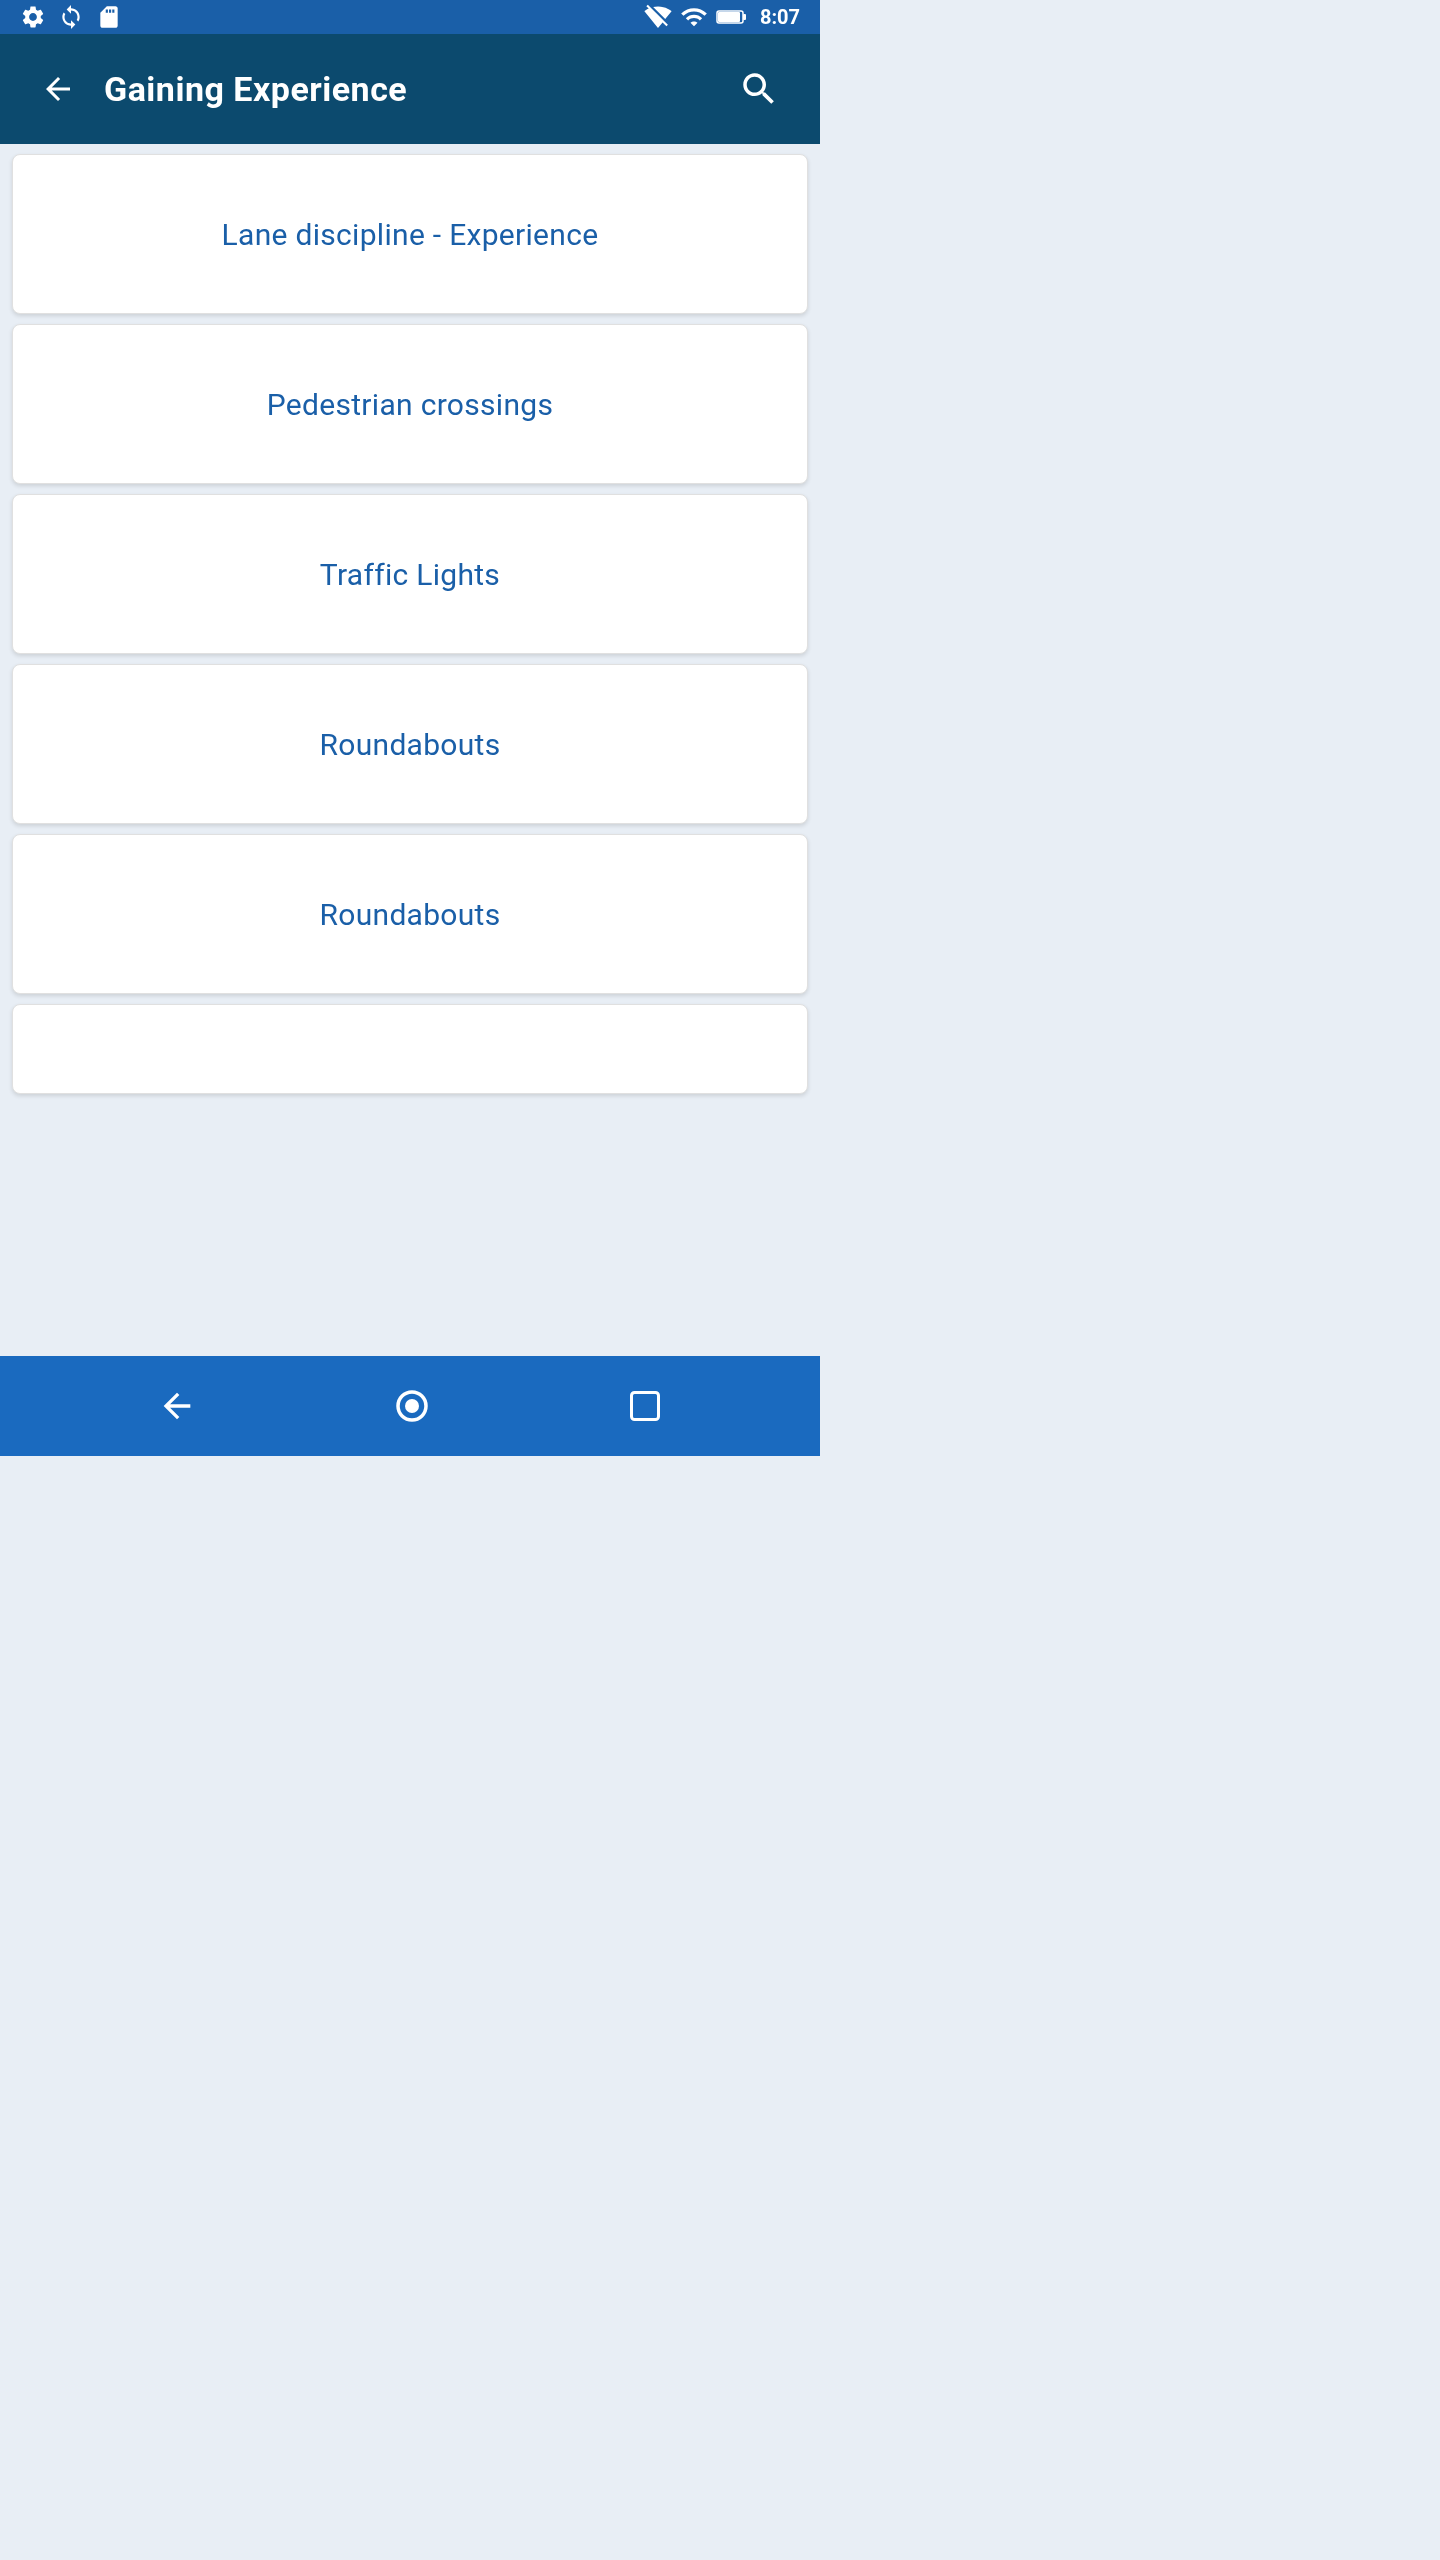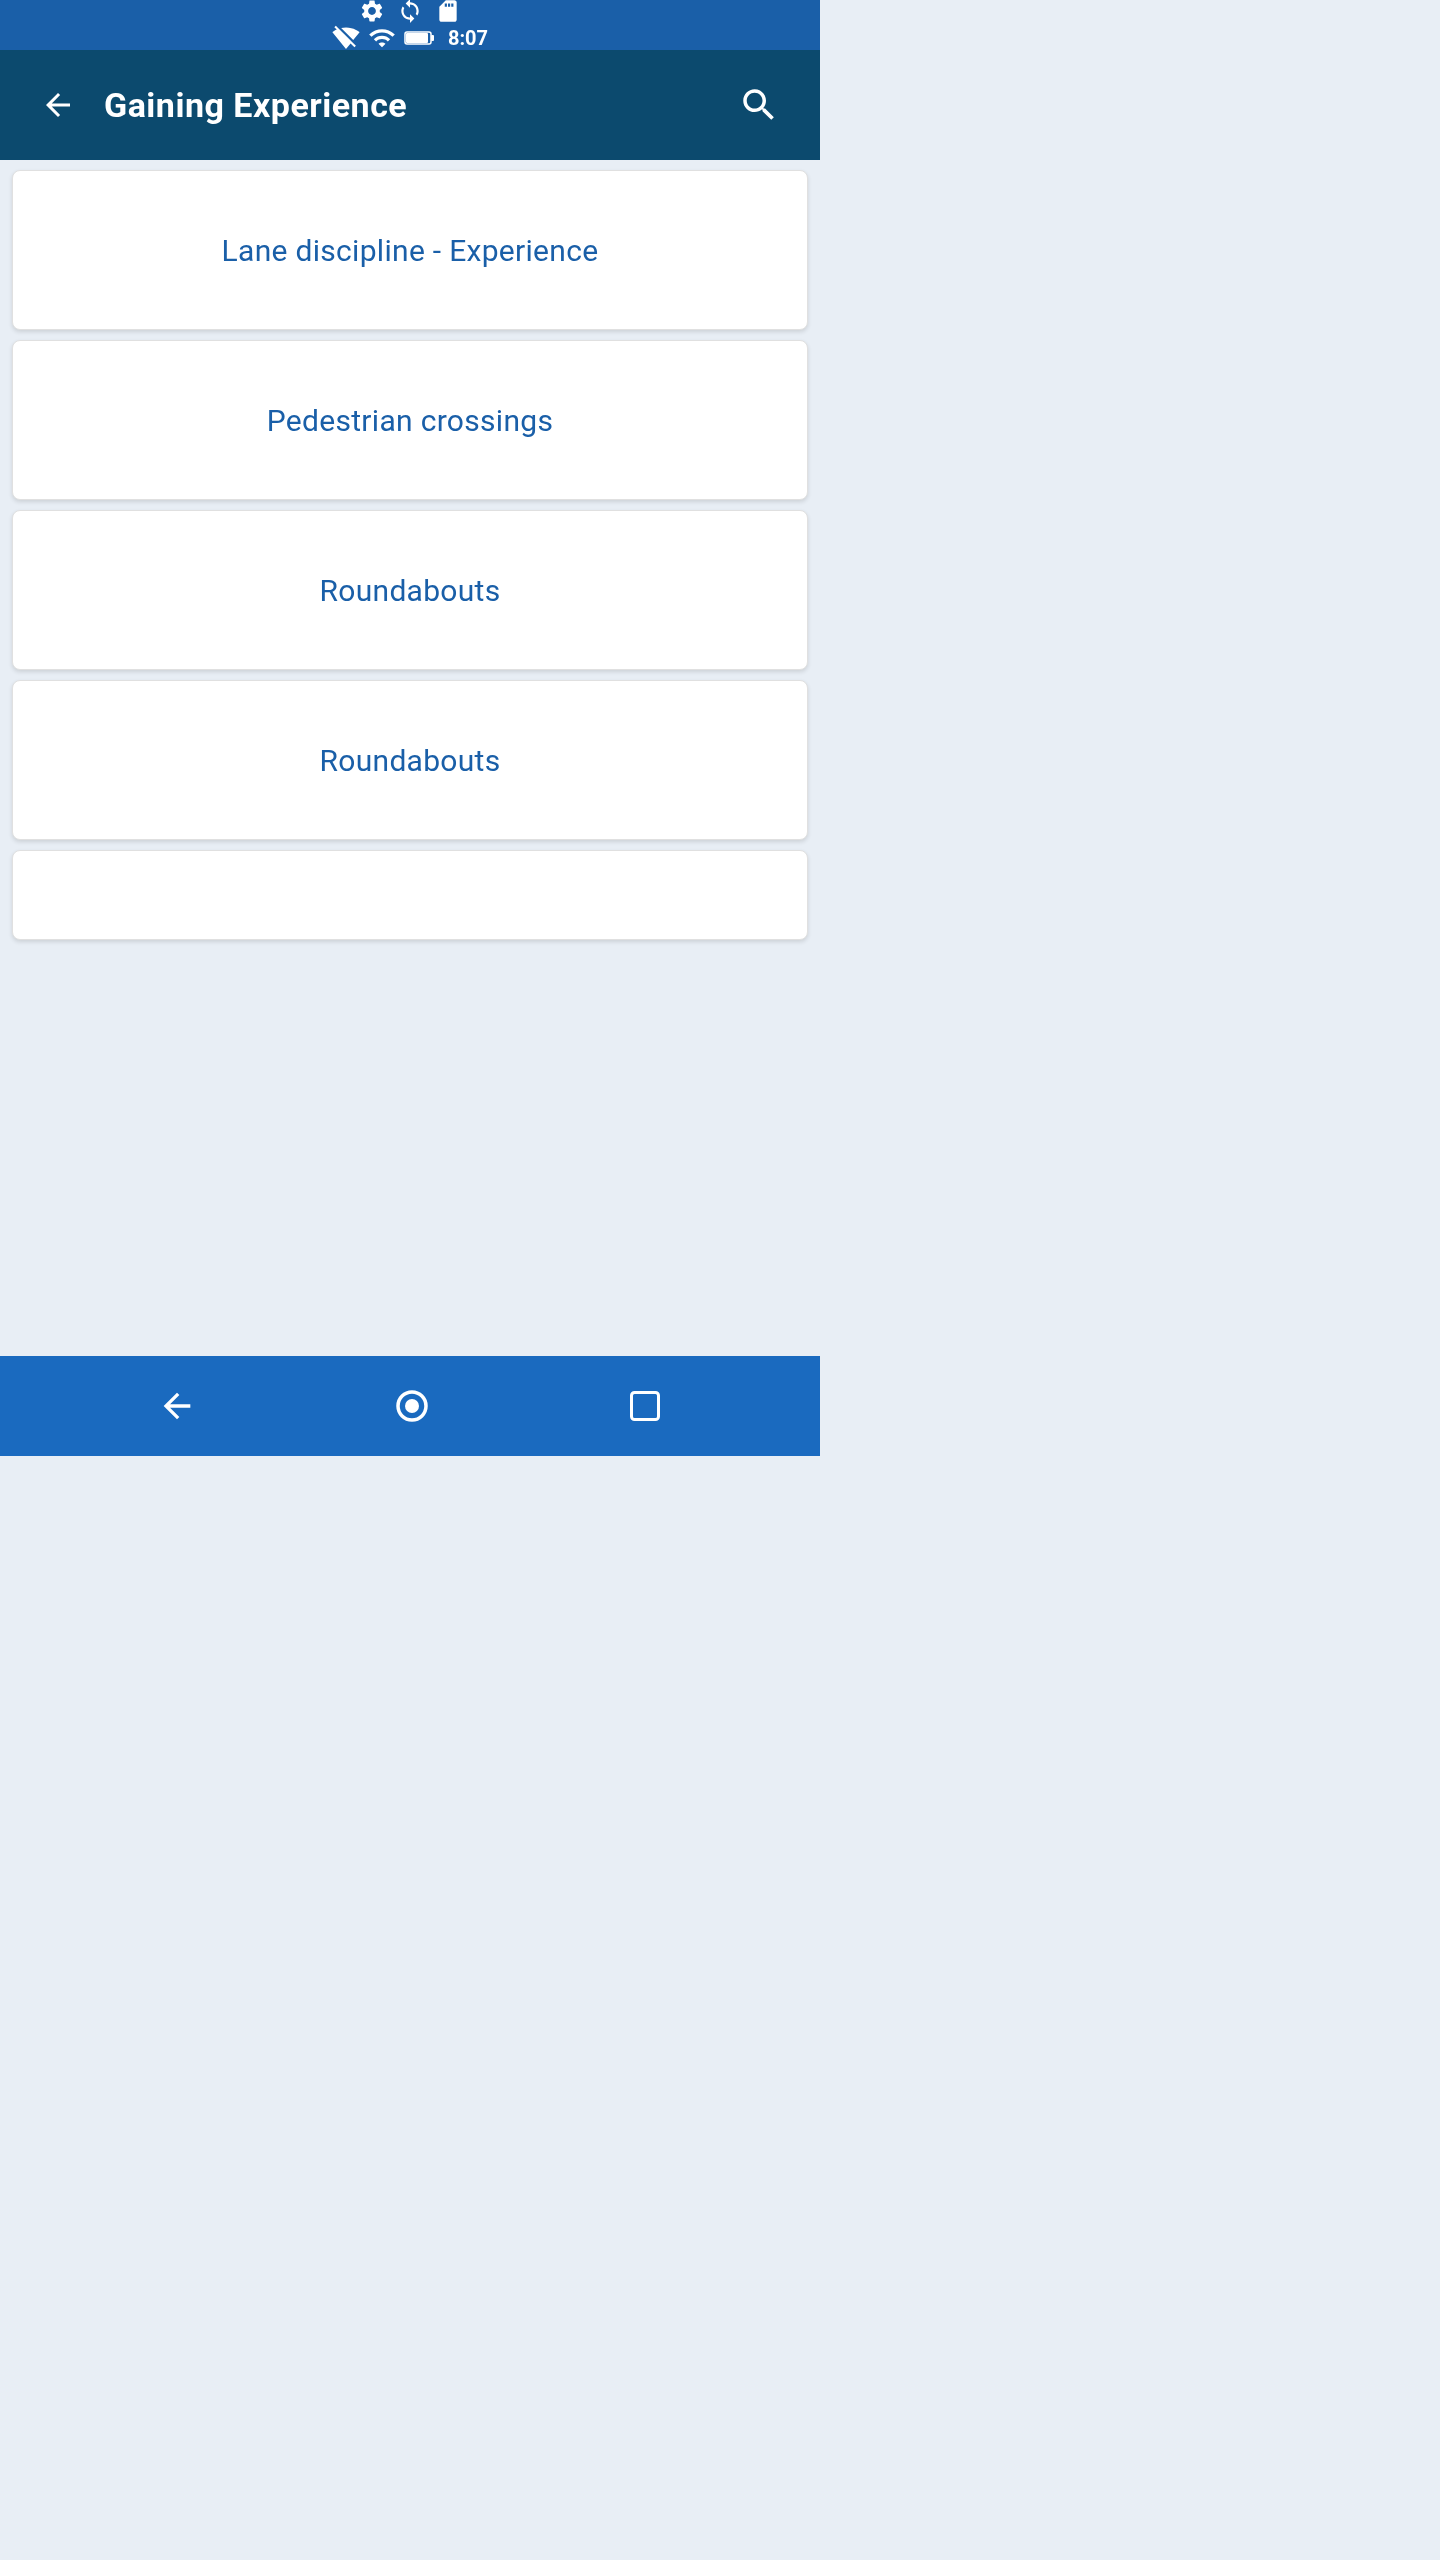--- a/index.html
+++ b/index.html
@@ -14,26 +14,25 @@
       min-height: 1456px;
       background-color: #e8eef5;
       font-family: 'Roboto', Arial, sans-serif;
       display: flex;
       flex-direction: column;
     }
 
     
     .status-bar {
       background-color: #1a5fa8;
-      height: 50px;
-      display: flex;
-      align-items: center;
-      justify-content: center;
+      height: 34px;
+      display: flex;
+      align-items: center;
+      justify-content: space-between;
       padding: 0 20px;
-      flex-direction: column;
     }
 
     .status-bar-left {
       display: flex;
       align-items: center;
       gap: 12px;
     }
 
     .status-bar-right {
       display: flex;
@@ -210,20 +209,23 @@
 </div>
 
 <div class="content">
 
   <div class="menu-item" id="item-1">
     <span class="menu-item-label">Lane discipline - Experience</span>
   </div>
   <div class="menu-item" id="item-2">
     <span class="menu-item-label">Pedestrian crossings</span>
   </div>
+  <div class="menu-item" id="item-3">
+    <span class="menu-item-label">Traffic Lights</span>
+  </div>
   <div class="menu-item" id="item-4">
     <span class="menu-item-label">Roundabouts</span>
   </div>
   <div class="menu-item" id="item-5">
     <span class="menu-item-label">Roundabouts</span>
   </div>
 
   <div class="menu-item-partial" id="item-7">
   </div>
 </div>

